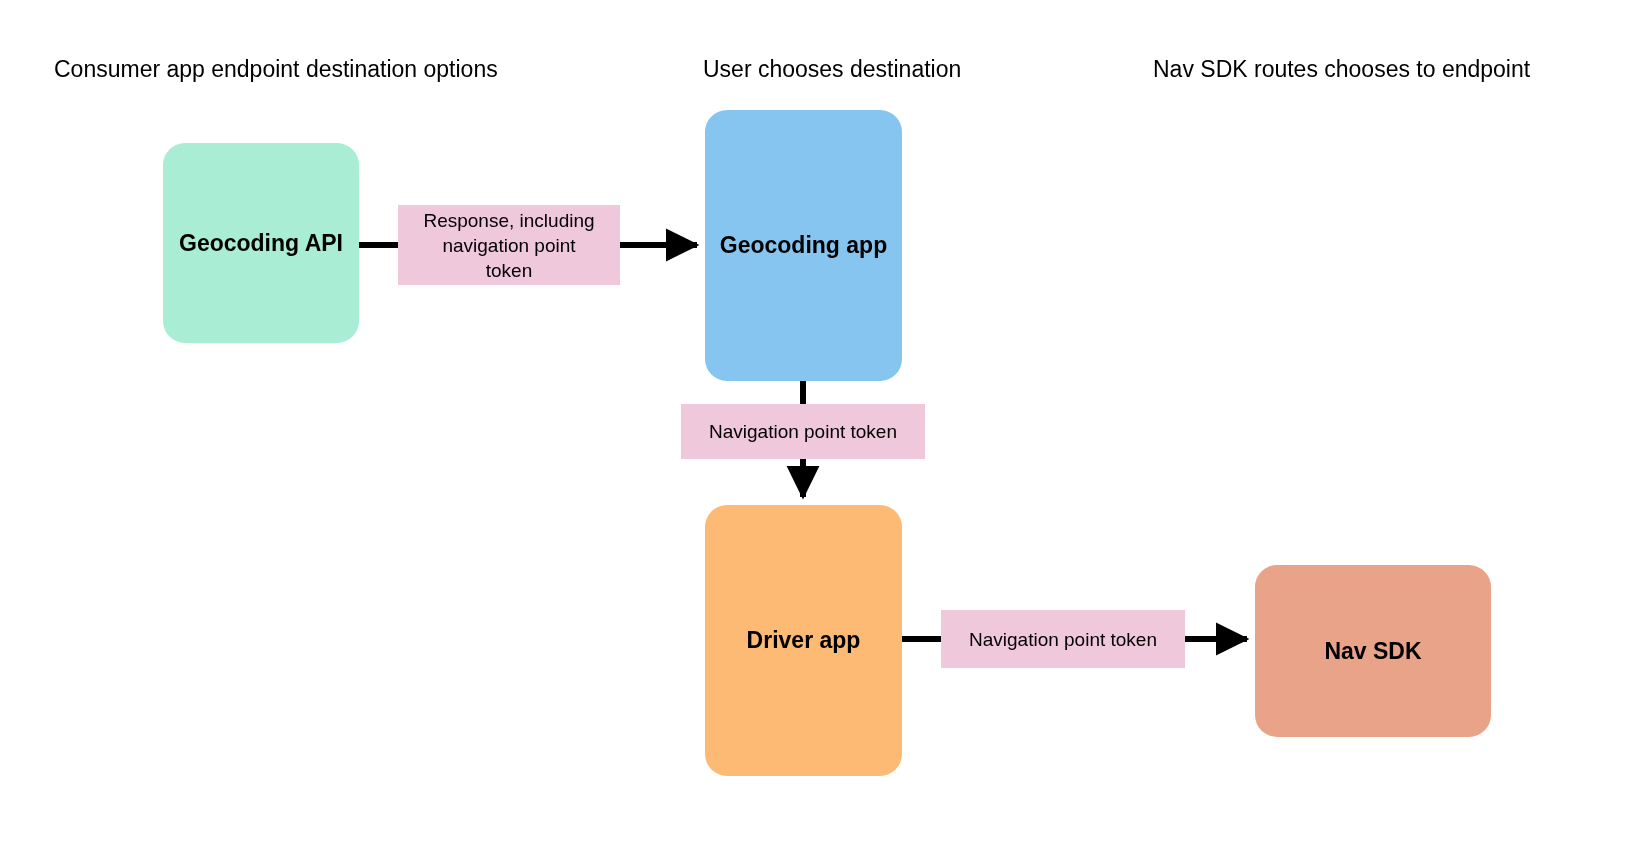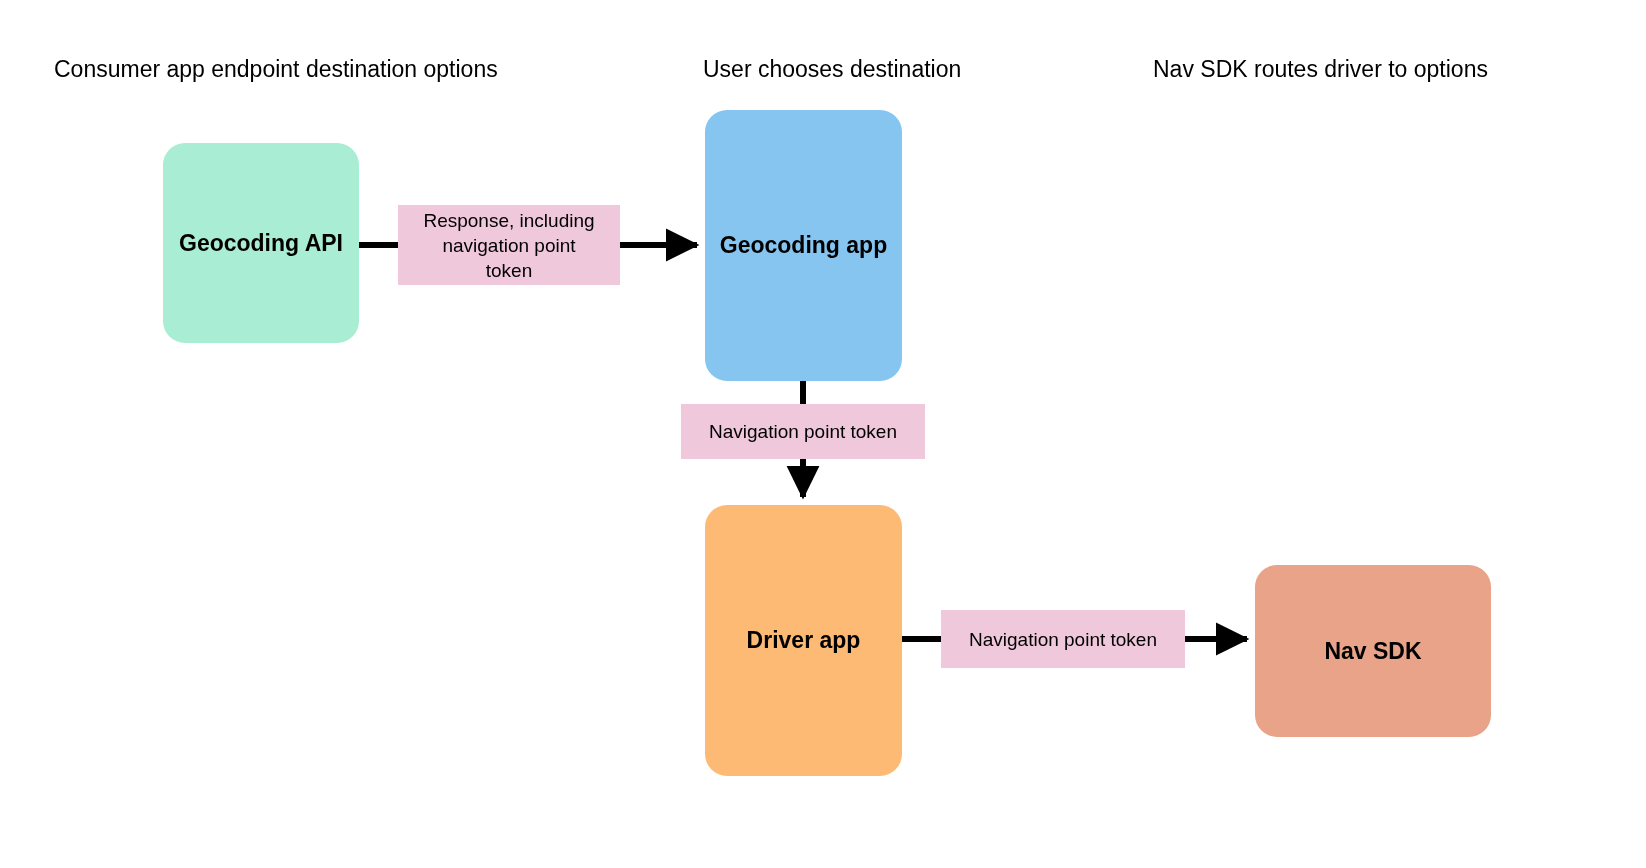--- a/index.html
+++ b/index.html
@@ -107,21 +107,21 @@
 </style>
 </head>
 <body style="background: rgb(255, 255, 255);">
 
 <div id="canvas">
 
   <div class="col-header" id="header-consumer">Consumer app endpoint destination options</div>
 
   <div class="col-header" id="header-user">User chooses destination</div>
 
-  <div class="col-header" id="header-navsdk">Nav SDK routes driver to options</div>
+  <div class="col-header" id="header-navsdk">Nav SDK routes chooses to endpoint</div>
 
   <svg id="connectors" viewBox="0 0 1646 868" xmlns="http://www.w3.org/2000/svg">
     <defs>
       <marker id="arrowhead" markerWidth="6" markerHeight="6" refX="5.2" refY="3" orient="auto" markerUnits="strokeWidth">
         <path d="M0,0.25 L5.6,3 L0,5.75 z" fill="#000000"></path>
       </marker>
     </defs>
 
     <g>
       <line x1="359" y1="245" x2="399" y2="245" stroke="#000000" stroke-width="6"></line>

